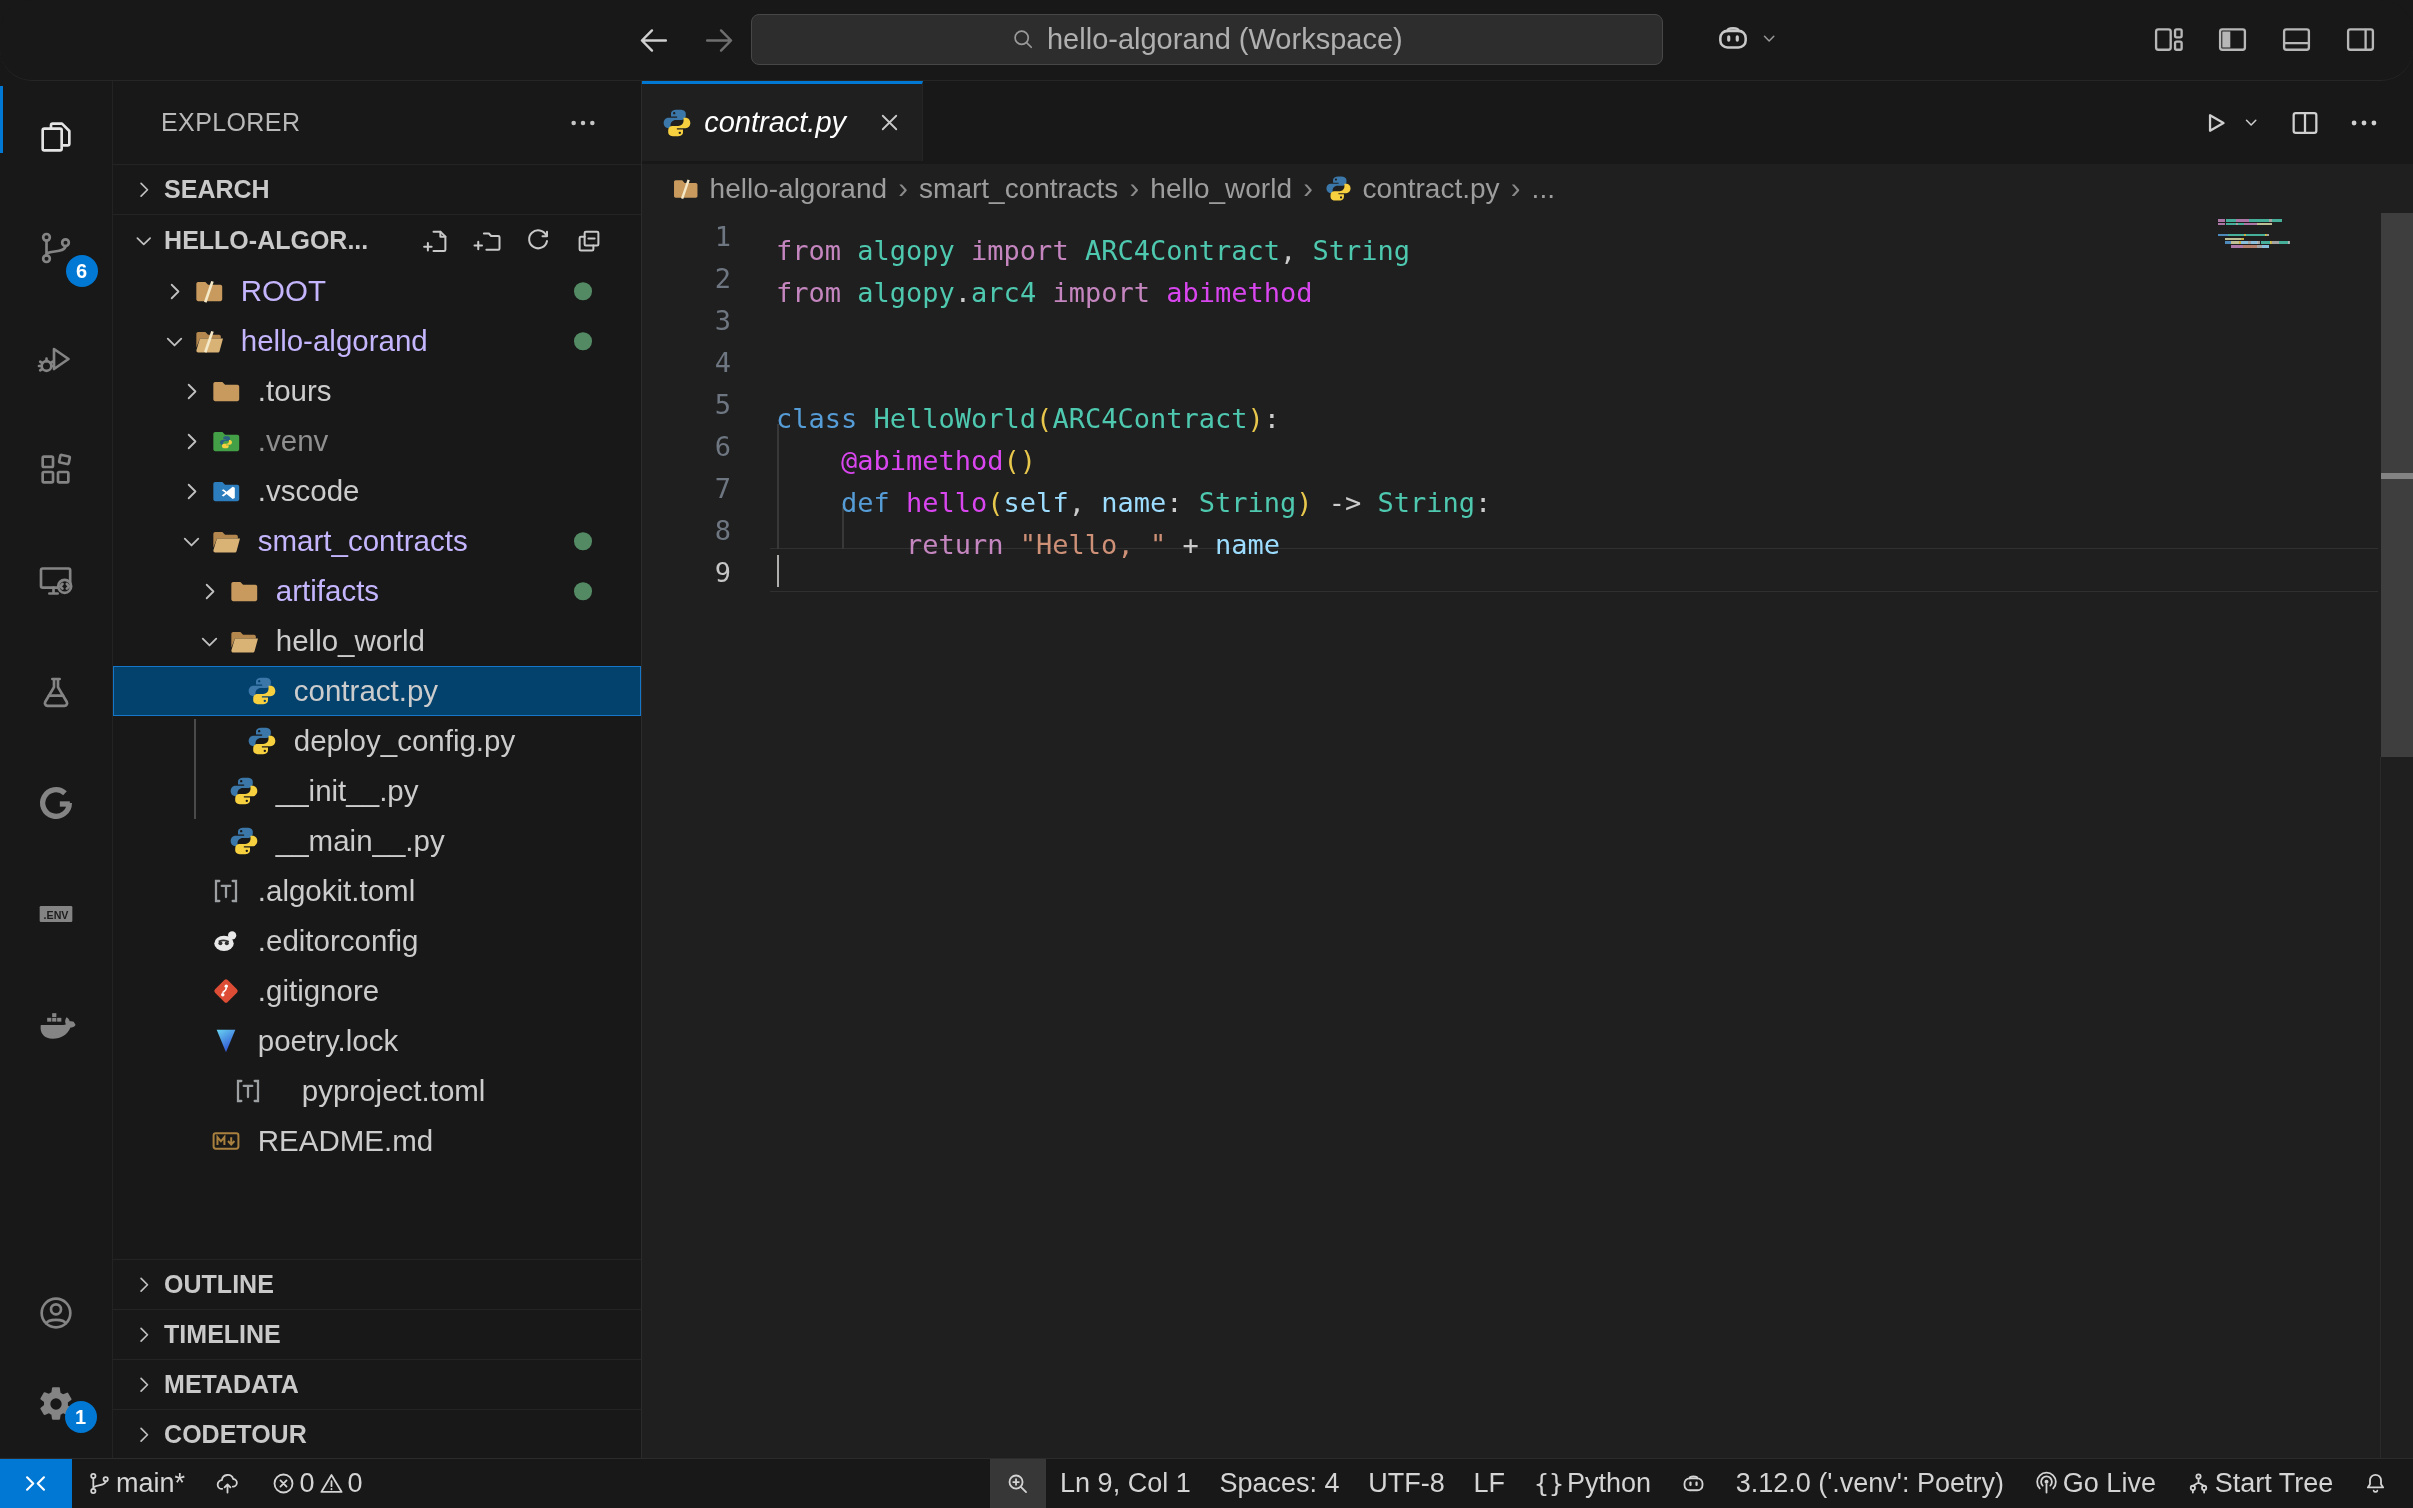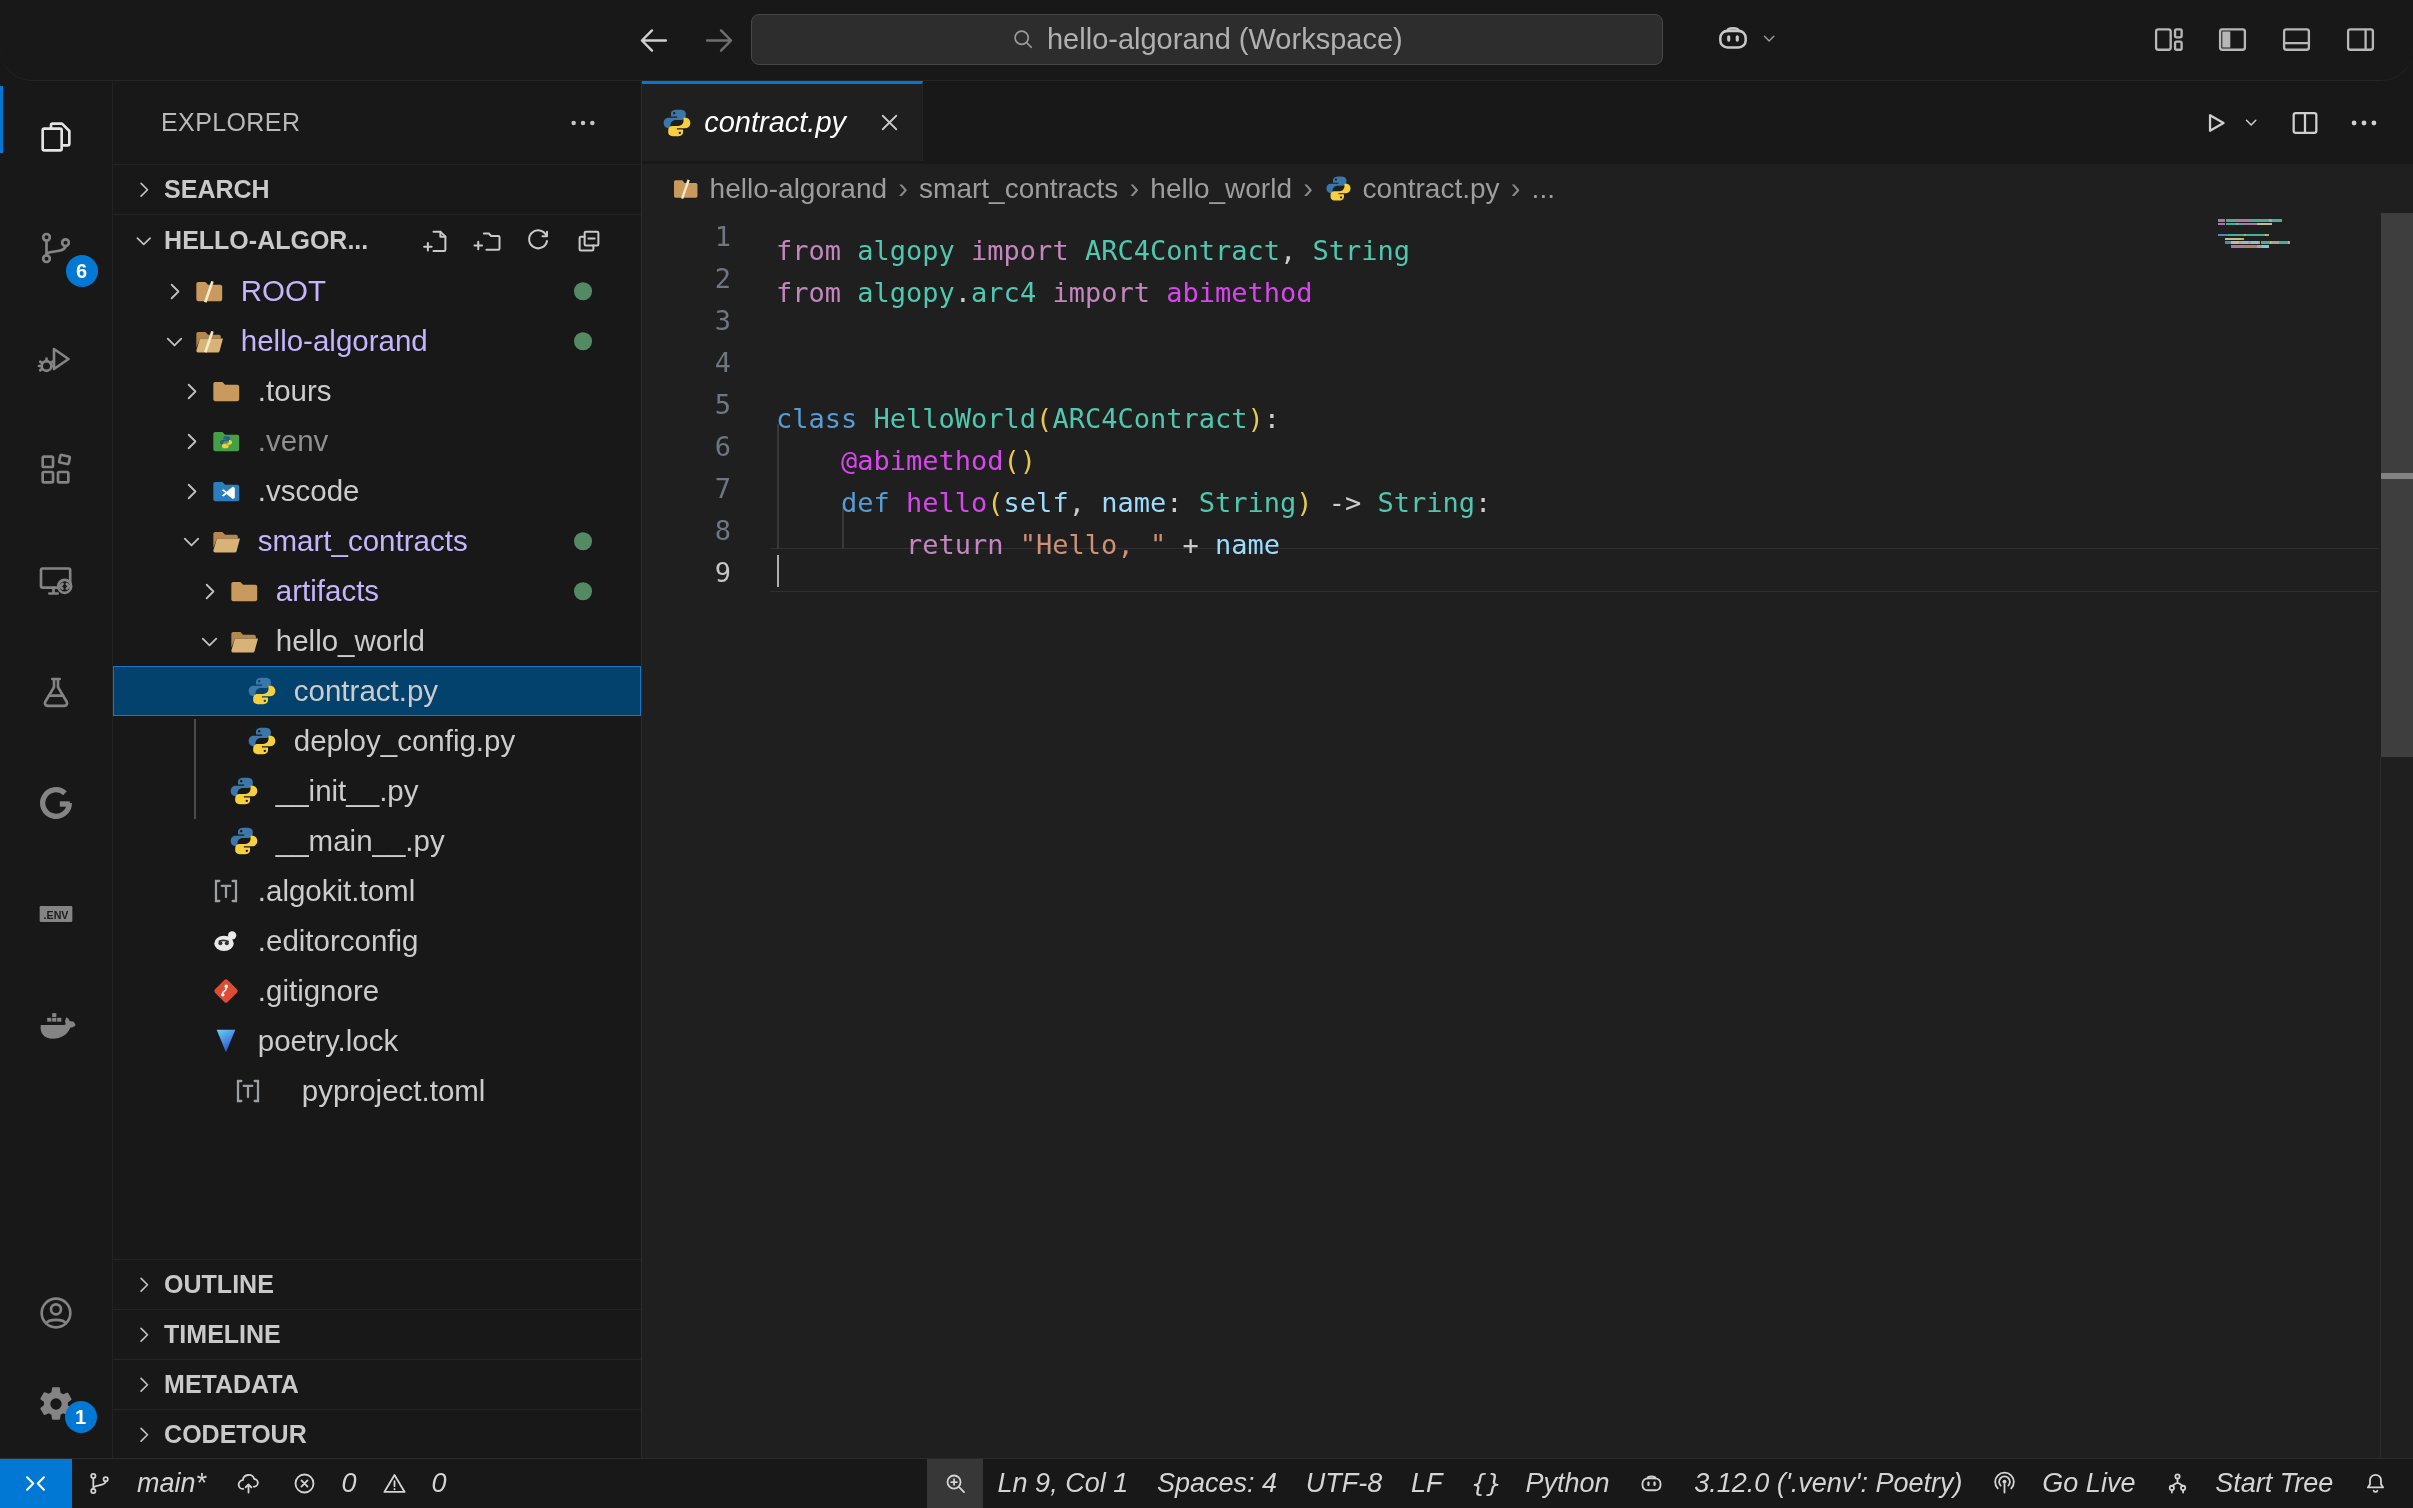--- a/index.html
+++ b/index.html
@@ -91,21 +91,21 @@
   .mm-seg{position:absolute;height:2.4px;opacity:.85;}
   .scrollbar{position:absolute;right:0;top:0;width:32px;height:544px;background:#3e3e3e;}
   .sb-marker{position:absolute;right:0;top:260px;width:32px;height:5.6px;background:#838383;}
   .sb-trackline{position:absolute;right:32px;top:544px;bottom:0;width:0.8px;background:#2a2a2a;}
 
   
   .statusbar{position:absolute;left:0;right:0;bottom:0;height:49px;background:#181818;border-top:0.8px solid #2b2b2b;
              display:flex;align-items:stretch;font-size:27px;color:#d4d4d4;}
   .sb-left{display:flex;}
   .sb-right{margin-left:auto;display:flex;padding-right:9.6px;}
-  .st-item{display:flex;align-items:center;gap:24px;padding:0 14.4px;font-style:italic;}
+  .st-item{display:flex;align-items:center;gap:3px;padding:0 14.4px;}
   .st-item .icon{width:27px;height:27px;}
   .st-item.accent{background:#0078d4;color:#ffffff;padding:0 22.3px;}
   .st-item.hover{background:#373737;}
   .st-part{display:flex;align-items:center;gap:6.4px;}
   .braces{font-family:"DejaVu Sans Mono",monospace;font-size:25px;}
 </style>
 </head>
 <body>
 
 <div class="titlebar">
@@ -549,20 +549,31 @@
         <div class="tree-row" style="padding-left: 65px; gap: 22px;">
           <span class="chev empty icon"></span>
           <span class="ficon icon">
             <svg viewBox="0 0 24 24" fill="none" stroke="#9da0a2" stroke-width="1.7" stroke-linecap="round">
               <path d="M7 4.5H4.5v15H7M17 4.5h2.5v15H17"></path>
               <path d="M8.8 8.2h6.4M12 8.2v8.3"></path>
             </svg>
           </span>
           <span class="tree-label">pyproject.toml</span>
         </div>
+        <div class="tree-row" style="padding-left: 65px;">
+          <span class="chev empty icon"></span>
+          <span class="ficon icon">
+            <svg viewBox="0 0 24 24" fill="none" stroke="#A9803E" stroke-width="1.5">
+              <rect x="2.7" y="6.2" width="18.6" height="11.6" rx="1.6"></rect>
+              <path d="M5.6 15V9l2.6 3.2L10.8 9v6"></path>
+              <path d="M15.9 9.2v5.4m-2.4-2.6 2.4 2.7 2.4-2.7"></path>
+            </svg>
+          </span>
+          <span class="tree-label">README.md</span>
+        </div>
         <div class="tree-guide"></div>
       </div>
     <div id="sb-bottom">
         <div class="sb-sec">
           <span class="chev icon">
             <svg viewBox="0 0 24 24" fill="none" stroke="currentColor" stroke-width="1.6" stroke-linecap="round" stroke-linejoin="round">
               <path d="m9.5 6 6 6-6 6"></path>
             </svg>
           </span>
           <span>OUTLINE</span>

